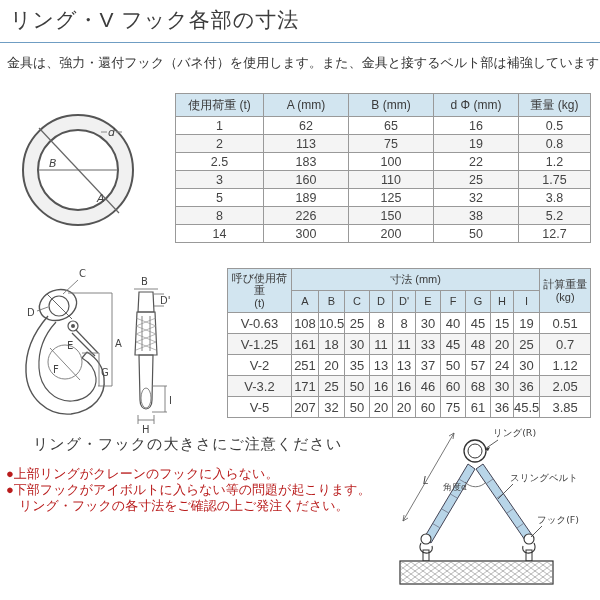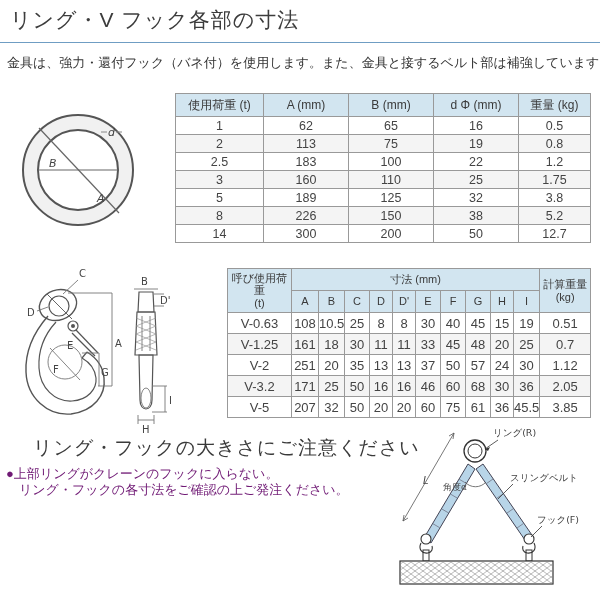--- a/index.html
+++ b/index.html
@@ -16,22 +16,22 @@
   .t1 th{height:20px;font-size:12px;}
   .t1 td{height:17px;font-size:12.5px;color:#444;padding:0;}
   .t2{position:absolute;left:227px;top:268px;width:363px;padding-left:32px;}
   .t2 th{font-size:11px;line-height:1.15;}
   .t2 .gh{height:19px;margin-top:40px;}
   .t2 .lh{height:19px;}
   .t2 td{height:20px;font-size:13px;color:#444;padding:0;}
   .prewrap{white-space:pre-line;}
   tr.alt td{background:#f4f4f4;}
 
-  .notice-heading{position:absolute;left:33px;top:435px;font-size:19px;font-weight:500;color:#3a3a3a;margin:0;letter-spacing:1px;}
-  .bullets{position:absolute;left:6px;top:466px;font-size:13px;line-height:16px;color:#701a75;}
+  .notice-heading{position:absolute;left:33px;top:435px;font-size:15px;font-weight:500;color:#3a3a3a;margin:0;letter-spacing:1px;}
+  .bullets{position:absolute;left:6px;top:466px;font-size:13px;line-height:16px;color:#b91c1c;}
   .bullets div{white-space:pre;}
 
   svg text{font-family:"DejaVu Sans","Liberation Sans",sans-serif;fill:#444;}
   .ring-svg{position:absolute;left:15px;top:103px;}
   .hook-svg{position:absolute;left:10px;top:260px;}
   .sling-svg{position:absolute;left:395px;top:424px;}
 </style>
 </head>
 <body>
 
@@ -288,20 +288,21 @@
           <td>36</td>
           <td>45.5</td>
           <td>3.85</td>
         </tr>
     </tbody>
   </table>
 
   <h2 class="notice-heading">リング・フックの大きさにご注意ください</h2>
   <div class="bullets">
     <div>●上部リングがクレーンのフックに入らない。</div>
+    <div>●下部フックがアイボルトに入らない等の問題が起こります。</div>
     <div>　リング・フックの各寸法をご確認の上ご発注ください。</div>
   </div>
 
   <svg class="sling-svg" width="205" height="172" viewBox="0 0 205 172">
     <defs>
       <pattern id="beamhatch" width="8" height="6" patternUnits="userSpaceOnUse">
         <path d="M0 0 L8 6 M0 6 L8 0" stroke="#888" stroke-width="0.6" fill="none"></path>
       </pattern>
     </defs>
 

